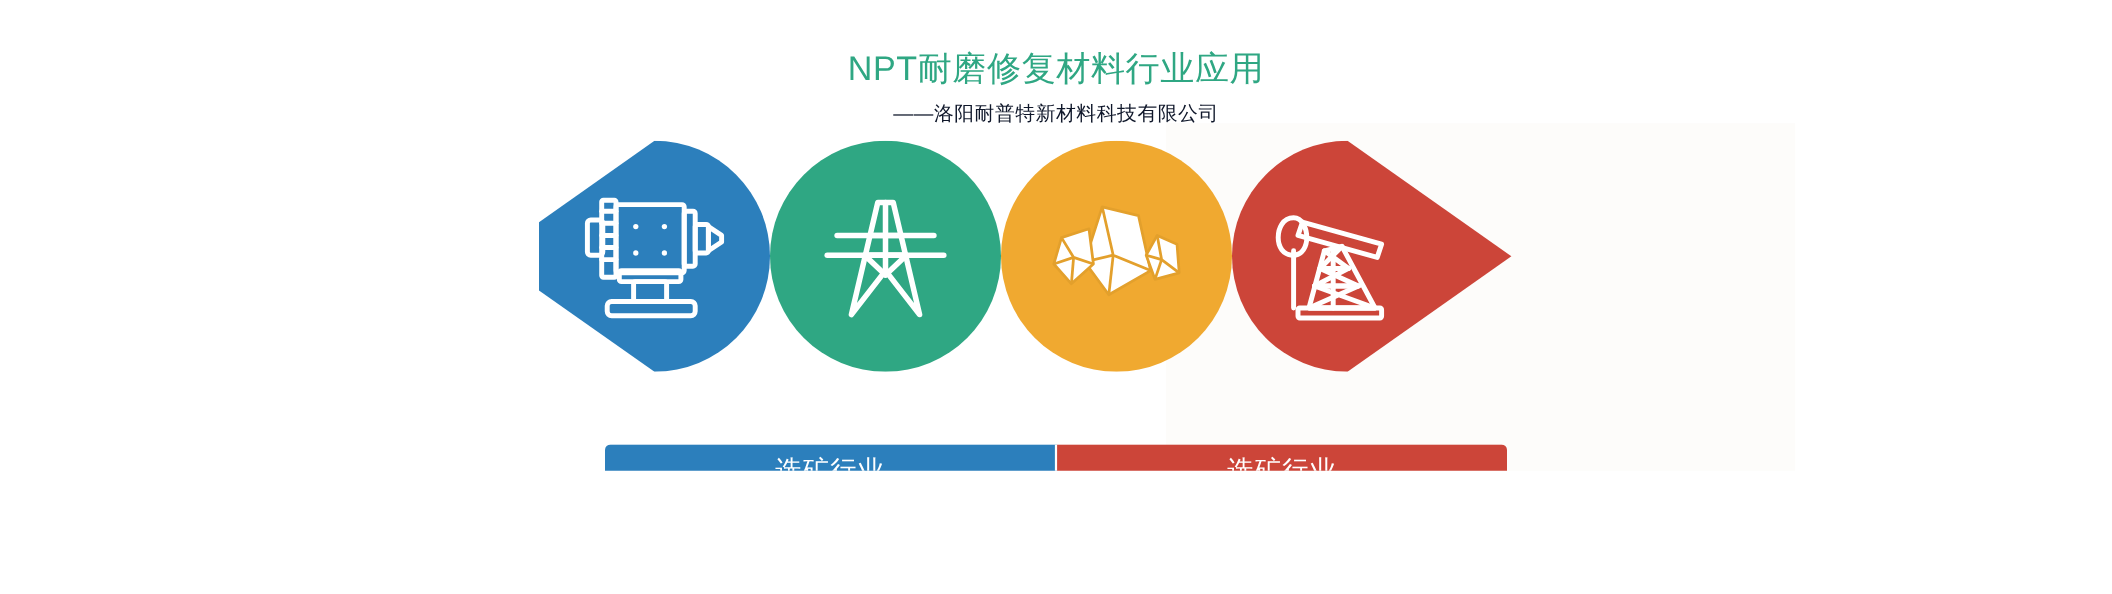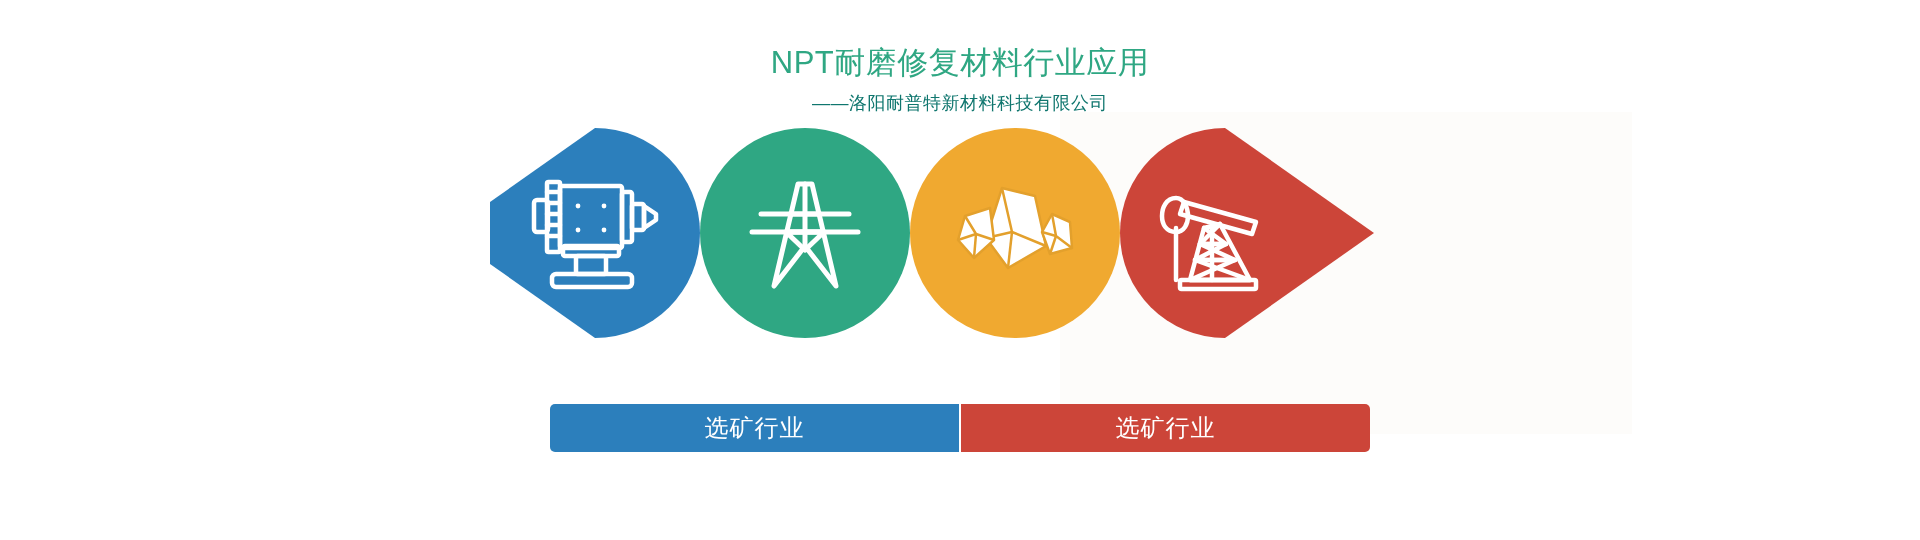--- a/index.html
+++ b/index.html
@@ -9,21 +9,21 @@
   body {
     width: 1920px;
     height: 540px;
     background: #ffffff;
     font-family: "Liberation Sans", "DejaVu Sans", sans-serif;
     overflow: hidden;
   }
   #slide {
     position: relative;
     width: 1920px;
-    height: 540px;
+    height: 428px;
     background: #ffffff;
     overflow: hidden;
   }
 
   
   .bg-wash {
     position: absolute;
     background: #fdfdfc;
     pointer-events: none;
   }
@@ -44,21 +44,21 @@
     letter-spacing: 0.5px;
     color: #2fa783;
     line-height: 1.2;
     white-space: nowrap;
   }
   .sub-title {
     margin-top: 12px;
     font-size: 18px;
     font-weight: 400;
     letter-spacing: 0.5px;
-    color: #0f766e;
+    color: #0f172a;
     line-height: 1.2;
     white-space: nowrap;
   }
 
   
   .shapes {
     position: absolute;
     left: 0;
     top: 128px;
     width: 1920px;

